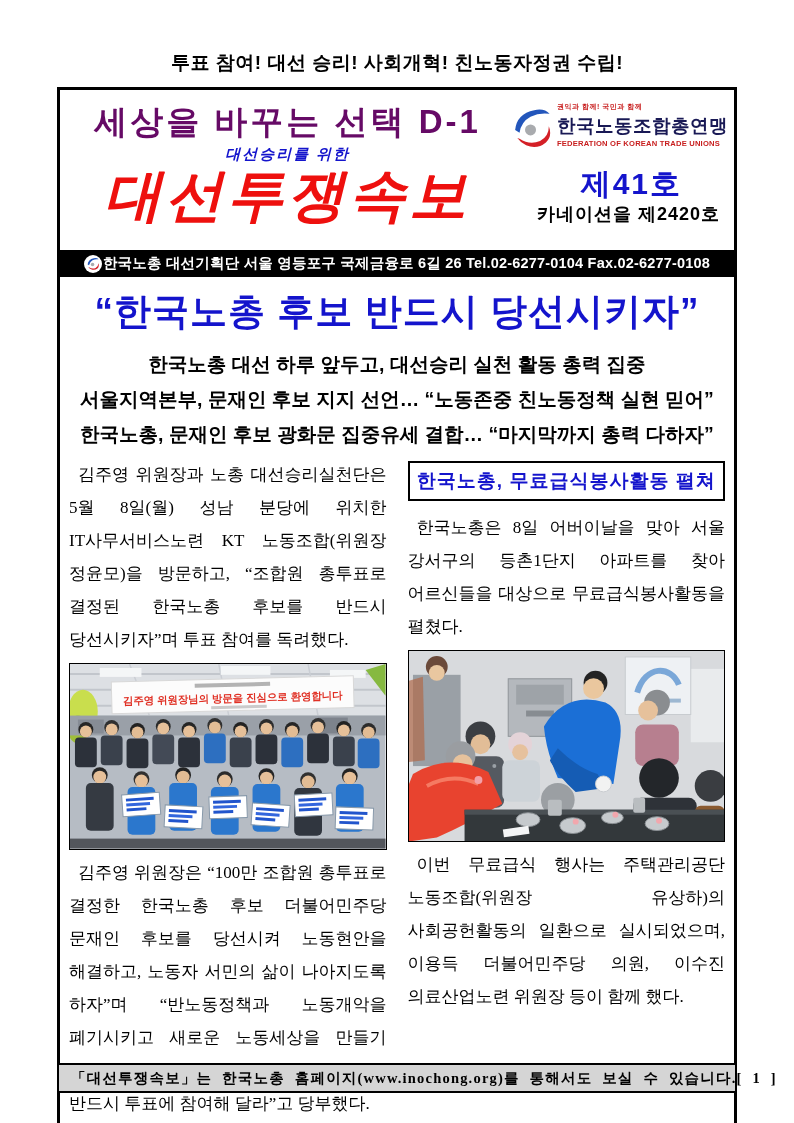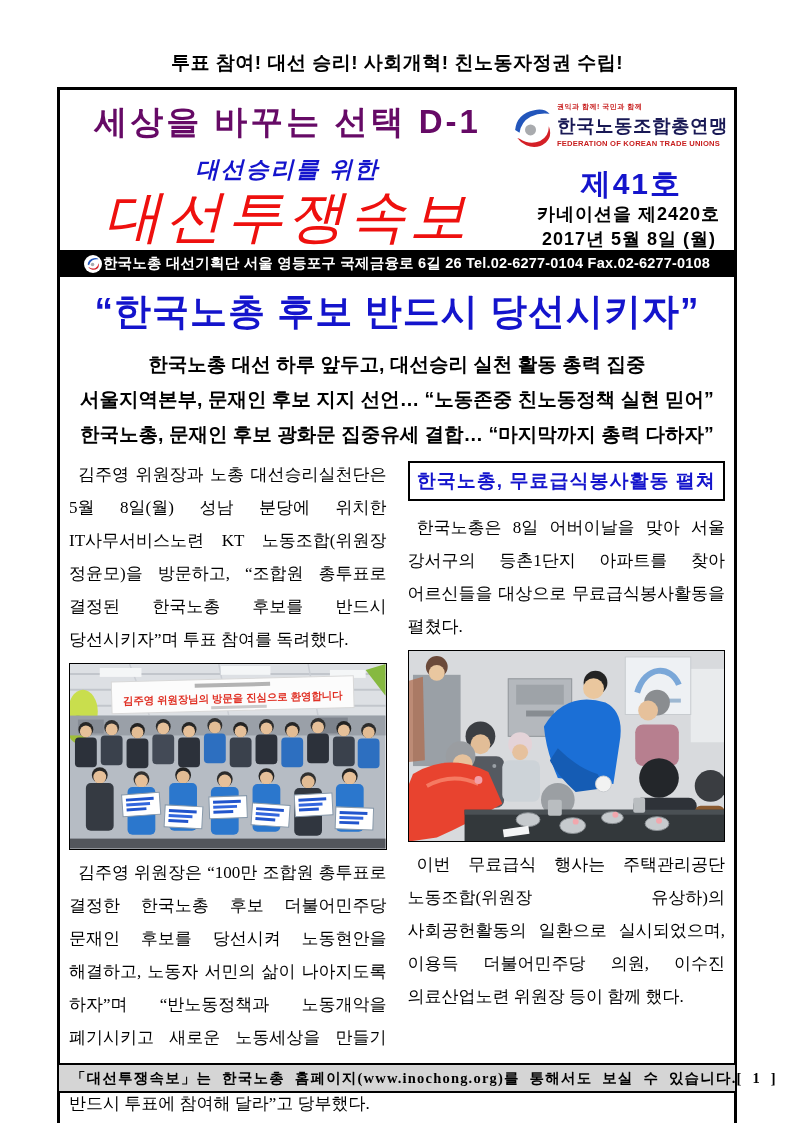--- a/index.html
+++ b/index.html
@@ -11,23 +11,23 @@
               font-size:19px;font-weight:bold;letter-spacing:0.5px;}
 
   .main-box{position:absolute;left:57px;top:87px;width:680px;height:1089px;
             border:3px solid #000;box-sizing:border-box;background:#fff;}
 
   
   .masthead{position:relative;height:160px;}
   .mast-left{position:absolute;left:0;top:0;width:455px;text-align:center;}
   .choice-line{margin-top:10px;font-size:33px;font-weight:bold;letter-spacing:3px;
                color:var(--purple,#660a66);}
-  .victory-line{margin-top:9px;font-size:23px;font-weight:bold;font-style:italic;
-                color:var(--blue,#1212cc);letter-spacing:2px;}
-  .paper-title{margin-top:2px;font-size:57px;font-weight:normal;font-style:italic;
+  .victory-line{font-size:15px;font-weight:bold;font-style:italic;
+                color:var(--blue,#1212cc);letter-spacing:2px;font-family:Liberation Serif, serif;}
+  .paper-title{margin-top:2px;font-size:57px;font-weight:bold;font-style:italic;
                color:var(--red,#ee1republic0e);color:var(--red,#ee100e);letter-spacing:4px;line-height:1.05;}
 
   .logo-block{position:absolute;right:6px;top:12px;width:218px;}
   .logo-row{display:flex;align-items:flex-start;}
   .logo-mark{width:44px;height:42px;flex:0 0 auto;margin-top:4px;}
   .logo-texts{margin-left:3px;}
   .logo-slogan{font-size:7px;color:var(--logo-red,#c81e1e);font-weight:bold;letter-spacing:.5px;}
   .logo-kr{font-size:18.5px;font-weight:bold;color:var(--navy,#191955);letter-spacing:.5px;margin-top:1px;}
   .logo-en{font-size:7.6px;font-weight:bold;color:var(--logo-red,#c81e1e);letter-spacing:.2px;margin-top:1px;}
 
@@ -91,21 +91,20 @@
           <div class="logo-texts">
             <div class="logo-slogan">권익과 함께! 국민과 함께</div>
             <div class="logo-kr">한국노동조합총연맹</div>
             <div class="logo-en">FEDERATION OF KOREAN TRADE UNIONS</div>
           </div>
         </div>
       </div>
 
       <div class="issue-no">제41호</div>
       <div class="issue-sub">카네이션을 제2420호</div>
-      <div class="issue-date">2017년 5월 8일 (월)</div>
 
       <div class="address-bar">
         <span class="addr-logo">
           <svg viewBox="0 0 60 54" aria-hidden="true">
             <path d="M7 31 Q9 9 33 4 Q47 1 54 9 Q40 7 28 13 Q15 20 13 35 Z" fill="#2356bb"></path>
             <path d="M13 43 Q27 52 41 46 Q53 40 53 26 Q58 40 49 48 Q37 58 22 52 Q15 49 10 42 Z" fill="#d42027"></path>
             <circle cx="28" cy="31" r="7.5" fill="#a9abae"></circle>
           </svg>
         </span>
         <span>한국노총 대선기획단 서울 영등포구 국제금융로 6길 26 Tel.02-6277-0104 Fax.02-6277-0108</span>

